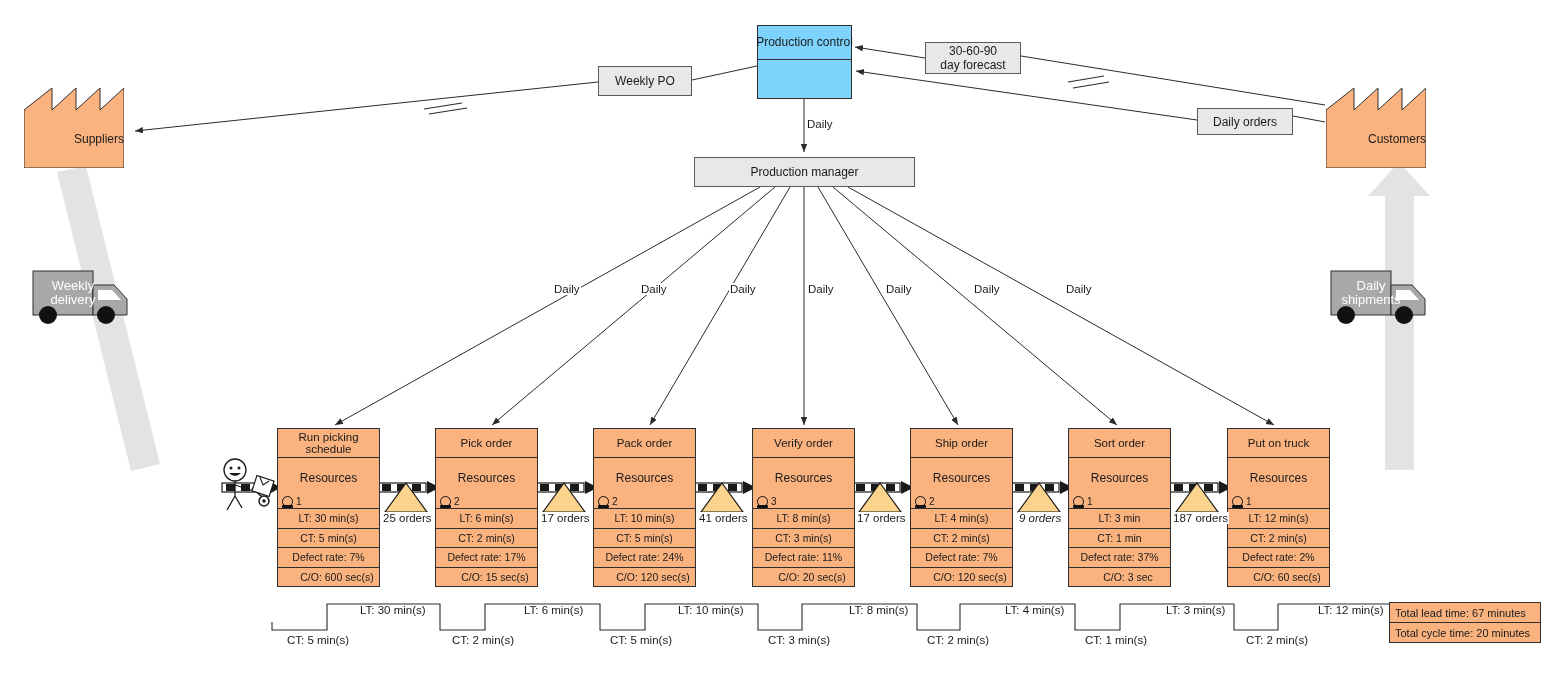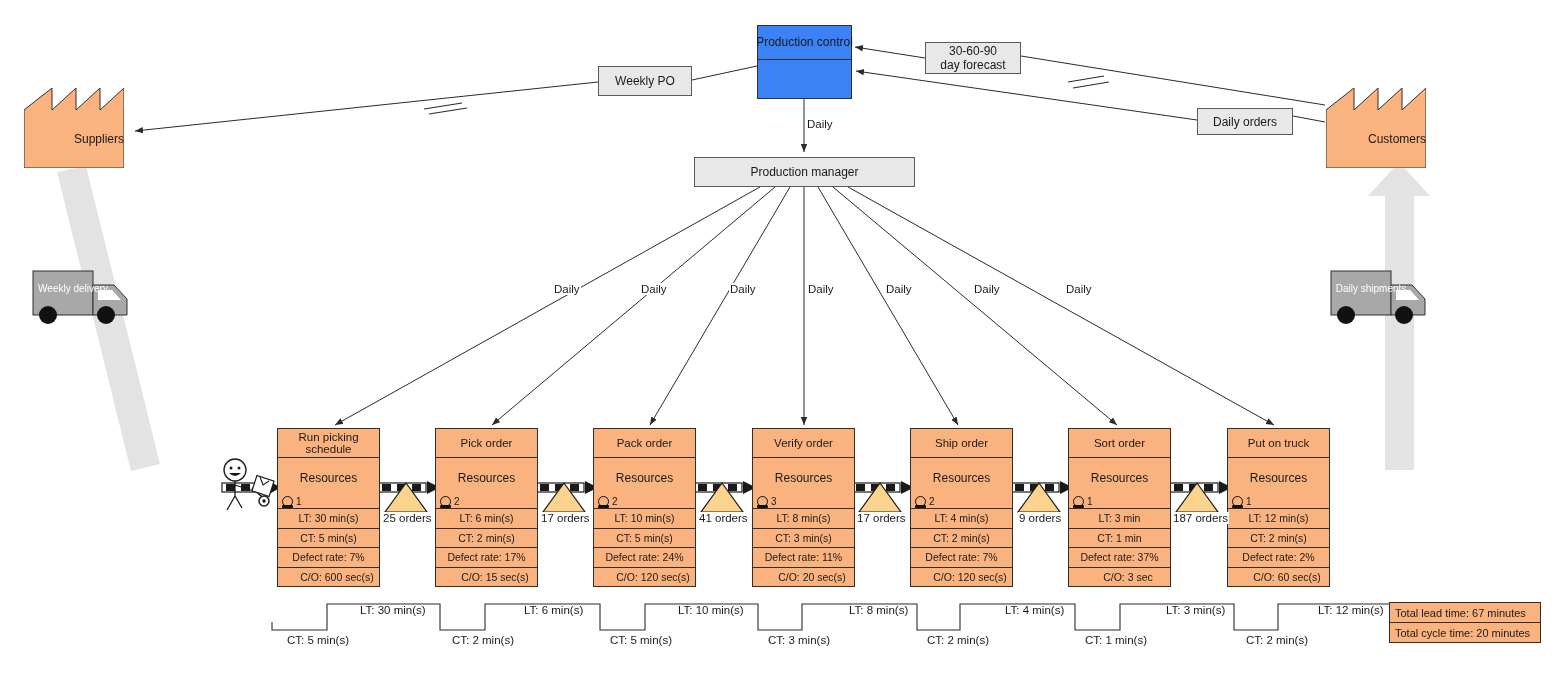--- a/index.html
+++ b/index.html
@@ -6,21 +6,21 @@
   body{width:1561px;height:680px;position:relative;overflow:hidden;
        font-family:"Liberation Sans","DejaVu Sans",sans-serif;color:#1a1a1a;}
   #canvas{position:absolute;left:0;top:0;width:1561px;height:680px;}
   .svg-layer{position:absolute;left:0;top:0;width:1561px;height:680px;pointer-events:none;}
 
   
   .node{position:absolute;box-sizing:border-box;border:1px solid #3a3a3a;}
   .gray-box{background:#e8e8e8;border:1px solid #5a5a5a;display:flex;
             align-items:center;justify-content:center;text-align:center;
             font-size:12px;line-height:14px;padding:2px 12px;}
-  .orange-box{background:#3b82f6;border:1px solid #2f2f2f;}
+  .orange-box{background:#7dd3fc;border:1px solid #2f2f2f;}
 
   
   #prod-control{left:757px;top:25px;width:95px;height:74px;}
   #prod-control .pc-head{height:33px;border-bottom:1px solid #2f2f2f;
       display:flex;align-items:center;justify-content:center;text-align:center;
       font-size:12px;line-height:13px;}
 
   
   .proc{position:absolute;box-sizing:border-box;background:#FAB37F;
         border:1px solid #2f2f2f;width:103px;}
@@ -43,21 +43,21 @@
           width:11px;height:3px;background:#111;border-radius:1px;}
 
   
   .factory{position:absolute;}
   .factory .label{position:absolute;left:0;right:0;top:44px;text-align:right;
       font-size:12px;color:#1a1a1a;}
 
   
   .truck{position:absolute;}
   .truck .tlabel{position:absolute;left:4px;top:11px;width:78px;text-align:center;
-      color:#fff;font-size:10px;line-height:19px;}
+      color:#fff;font-size:13px;line-height:14px;}
 
   
   .elabel{position:absolute;font-size:11.5px;color:#1a1a1a;white-space:nowrap;
           background:#fff;padding:0 1px;}
 
   
   .lt-lab{position:absolute;font-size:11.5px;white-space:nowrap;}
   .ct-lab{position:absolute;font-size:11.5px;white-space:nowrap;}
 
   
@@ -369,21 +369,21 @@
     <div class="metric">LT: 12 min(s)</div>
     <div class="metric">CT: 2 min(s)</div>
     <div class="metric">Defect rate: 2%</div>
     <div class="metric">C/O: 60 sec(s)</div>
   </div>
 
   <div class="elabel" style="left:382px;top:512px;">25 orders</div>
   <div class="elabel" style="left:540px;top:512px;">17 orders</div>
   <div class="elabel" style="left:698px;top:512px;">41 orders</div>
   <div class="elabel" style="left:856px;top:512px;">17 orders</div>
-  <div class="elabel" style="left:1018px;top:512px;">9 orders</div>
+  <div class="elabel" style="left:1018px;top:512px;font-style:italic;">9 orders</div>
   <div class="elabel" style="left:1172px;top:512px;">187 orders</div>
 
   <div class="lt-lab" style="left:360px;top:604px;">LT: 30 min(s)</div>
   <div class="lt-lab" style="left:524px;top:604px;">LT: 6 min(s)</div>
   <div class="lt-lab" style="left:678px;top:604px;">LT: 10 min(s)</div>
   <div class="lt-lab" style="left:849px;top:604px;">LT: 8 min(s)</div>
   <div class="lt-lab" style="left:1005px;top:604px;">LT: 4 min(s)</div>
   <div class="lt-lab" style="left:1166px;top:604px;">LT: 3 min(s)</div>
   <div class="lt-lab" style="left:1318px;top:604px;">LT: 12 min(s)</div>
 

